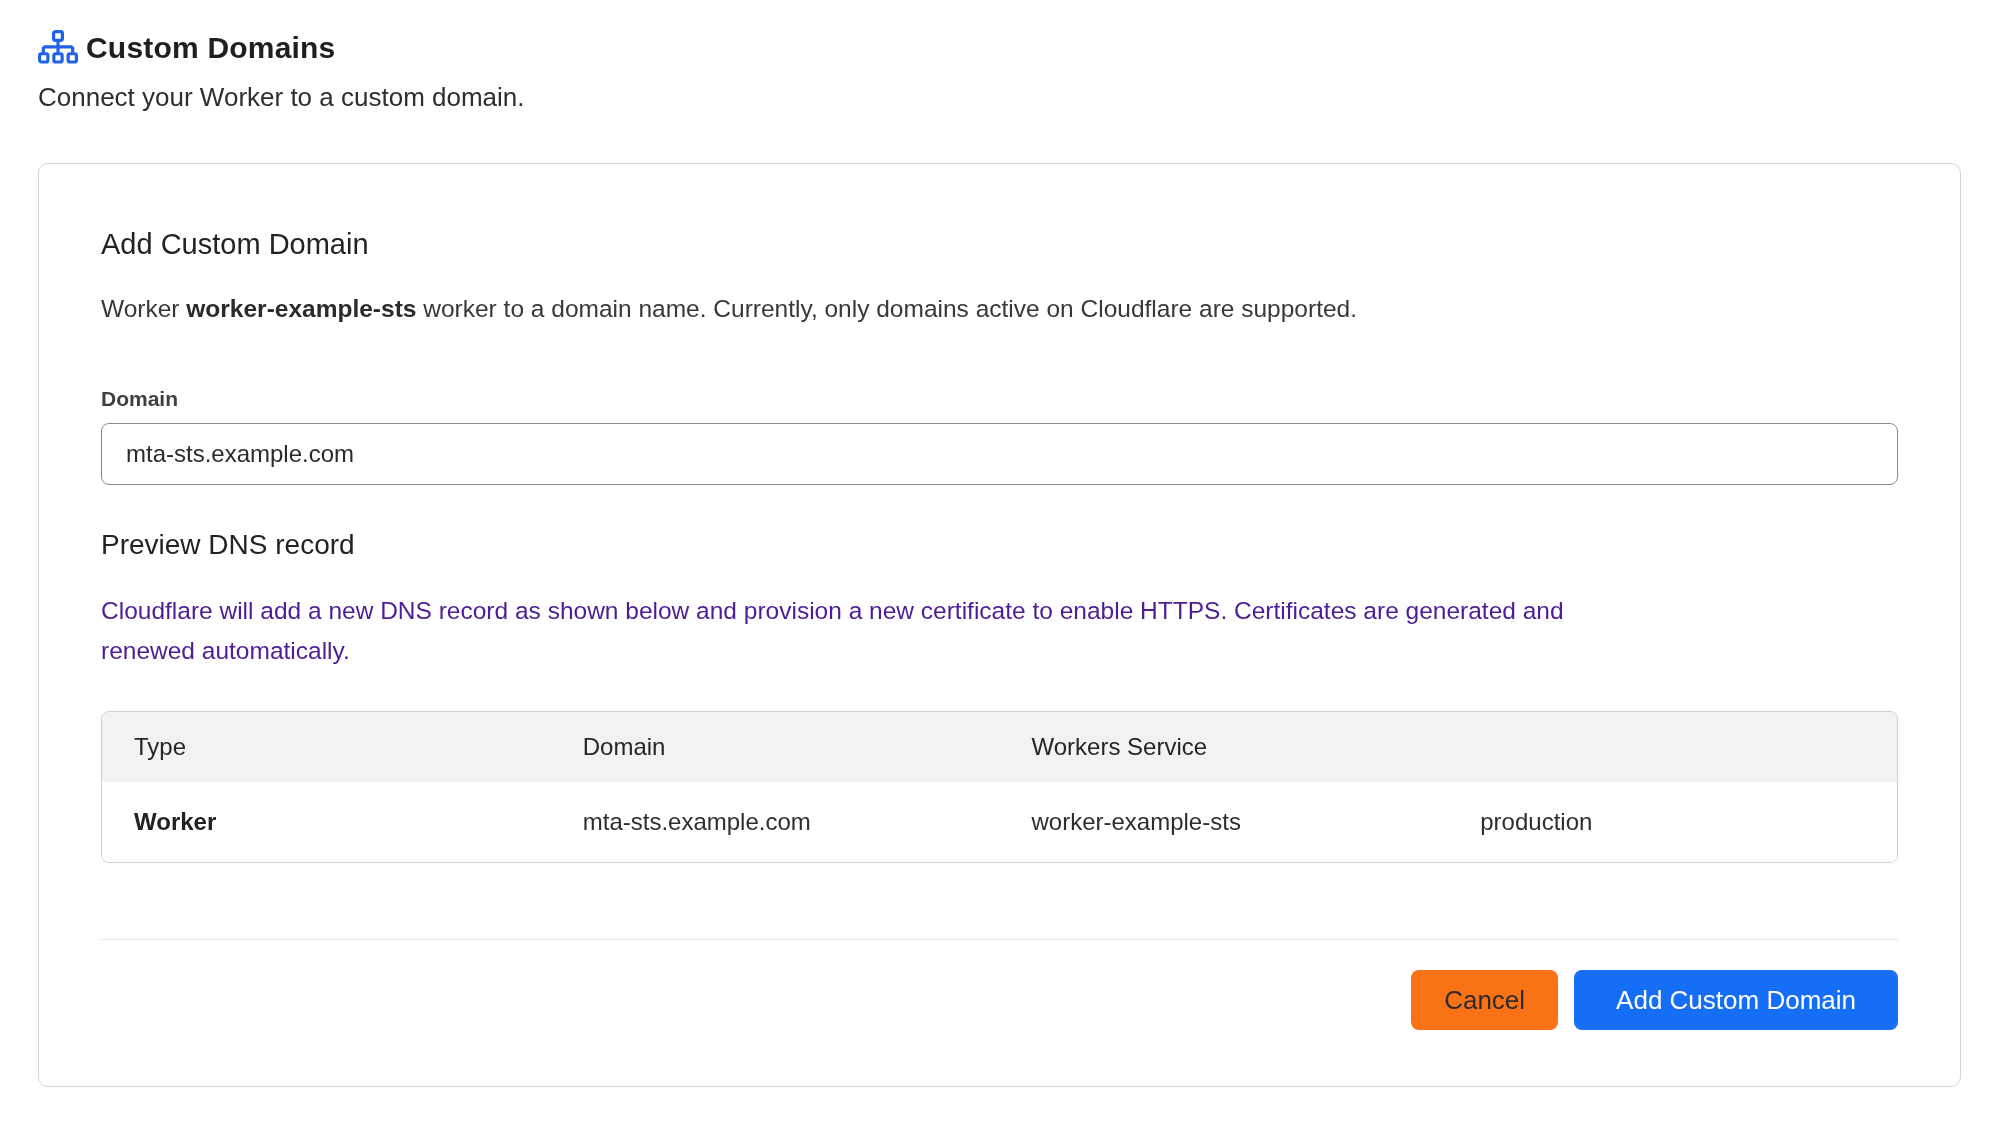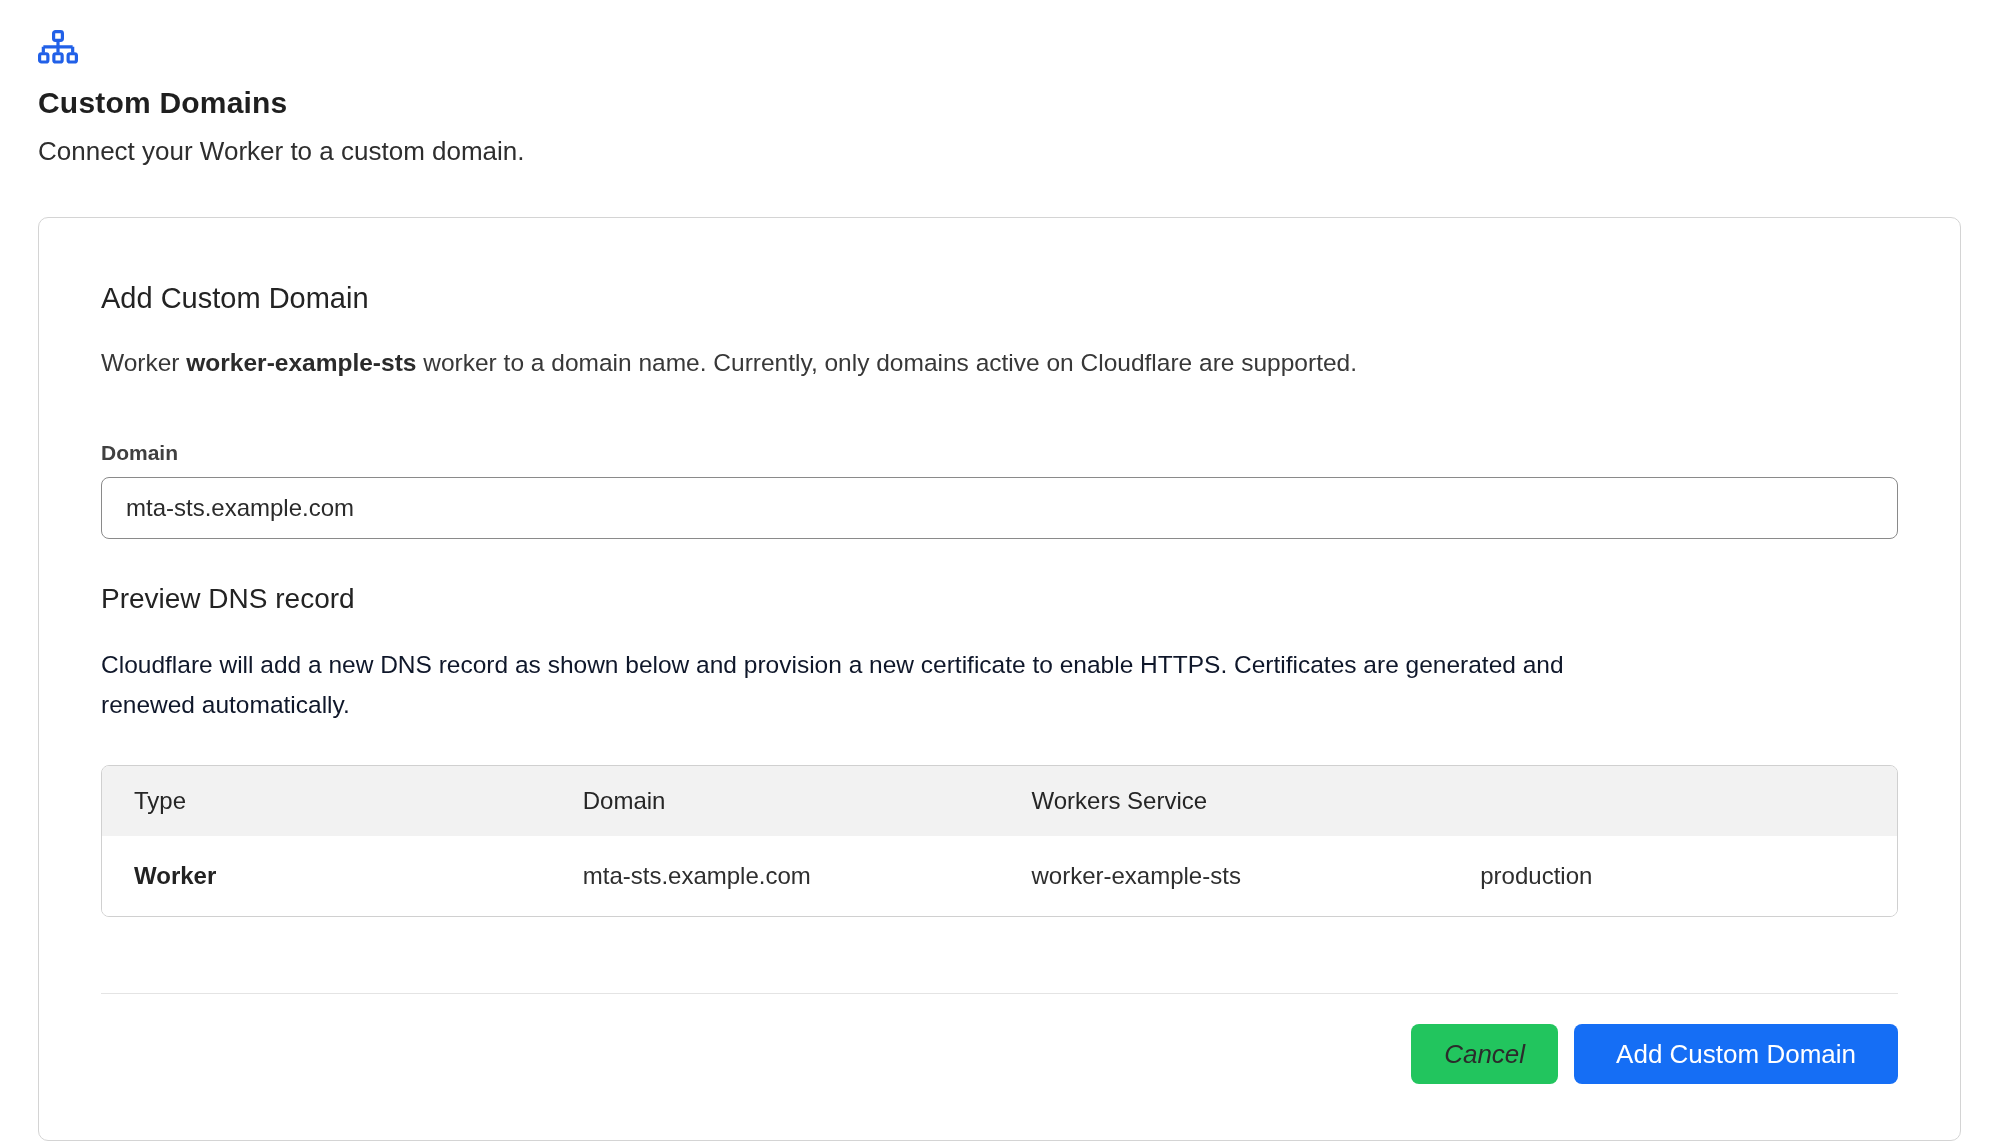--- a/index.html
+++ b/index.html
@@ -12,21 +12,21 @@
   html, body {
     margin: 0;
     background: #ffffff;
     font-family: "Liberation Sans", sans-serif;
     color: #2b2b2b;
   }
   body { width: 1999px; height: 1148px; overflow: hidden; }
   .page { padding: 30px 38px 0 38px; }
 
   
-  .header-row { display: flex; gap: 20px; flex-direction: column; }
+  .header-row { display: flex; align-items: center; gap: 8px; }
   .header-row h1 {
     margin: 0; font-size: 30px; font-weight: 700; color: #1f1f1f; letter-spacing: .2px;
   }
   .sitemap-icon svg { display: block; }
 
   .subheader-row { display: flex; align-items: center; margin-top: 16px; }
   .subtitle { font-size: 26px; color: #2e2e2e; }
   .doc-badge {
     display: inline-flex; align-items: center; gap: 13px;
     margin-left: 26px; padding: 7px 24px 7px 18px;
@@ -42,21 +42,21 @@
     border: 1px solid #d4d4d4;
     border-radius: 10px;
     padding: 64px 62px 56px 62px;
     display: flex; flex-direction: column;
     background: #fff;
   }
   .card h2 { margin: 0; font-size: 29px; font-weight: 400; color: #232323; }
   .card h3 { margin: 44px 0 0 0; font-size: 28px; font-weight: 400; color: #232323; }
   .desc { margin: 34px 0 0 0; font-size: 24.5px; color: #383838; }
   .desc b { font-weight: 700; color: #2b2b2b; }
-  .desc2 { margin: 30px 0 0 0; font-size: 24.5px; color: #0f172a; max-width: 1510px; line-height: 40px; }
+  .desc2 { margin: 30px 0 0 0; font-size: 24.5px; color: #4c1d95; max-width: 1510px; line-height: 40px; }
 
   .field-label { margin-top: 64px; font-size: 21px; font-weight: 700; color: #404040; }
   .domain-input {
     margin-top: 12px; width: 100%; height: 62px;
     border: 1px solid #8a8a8a; border-radius: 8px;
     padding: 0 24px; font-size: 24px; color: #2b2b2b;
     font-family: "Liberation Sans", sans-serif;
     outline: none; background: #fff;
   }
 
@@ -76,21 +76,21 @@
 
   
   .spacer { flex: 1; }
   .divider { border-top: 1px solid #e4e4e4; }
   .footer { margin-top: 30px; display: flex; justify-content: flex-end; gap: 16px; }
   .btn {
     border: none; border-radius: 8px; height: 60px;
     font-size: 26px; font-family: "Liberation Sans", sans-serif;
     display: inline-flex; align-items: center; cursor: pointer;
   }
-  .btn-cancel { background: #22c55e; color: #2b2b2b; padding: 0 33px; font-style: italic; }
+  .btn-cancel { background: #f97316; color: #2b2b2b; padding: 0 33px; }
   .btn-primary { background: var(--primary); color: #ffffff; padding: 0 42px; }
 </style>
 </head>
 <body>
 
 <div class="page">
 
   <div class="header-row">
     <span class="sitemap-icon">
       <svg width="40" height="36" viewBox="0 0 30 27" fill="none" stroke="#2160e8" stroke-width="2.4" stroke-linejoin="round">

